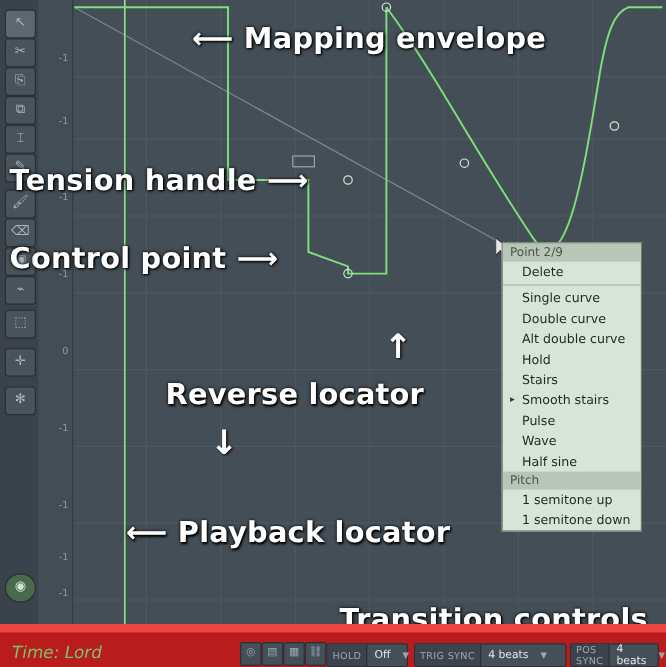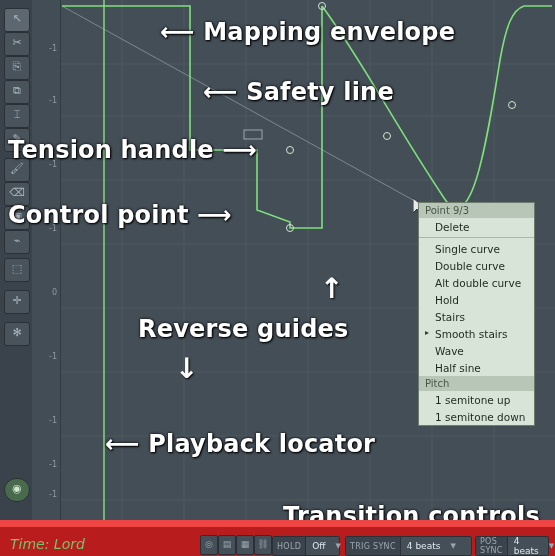--- a/index.html
+++ b/index.html
@@ -121,65 +121,62 @@
         <div class="tick" style="top: 460px;">-1</div>
         <div class="tick" style="top: 490px;">-1</div>
       </div>
   </div>
 
   <div class="anno" style="left:160px;top:18px;">
     <span>⟵</span>
     <span>Mapping envelope</span>
   </div>
 
-  <div class="anno" style="left:203px;top:78px;">
-    <span>⟵</span>
-    <span>Safety line</span>
-  </div>
 
   <div class="anno" style="left:8px;top:136px;">
     <span>Tension handle</span>
     <span>⟶</span>
   </div>
 
   <div class="anno" style="left:8px;top:201px;">
     <span>Control point</span>
     <span>⟶</span>
   </div>
 
   <div class="arrow" style="left:320px;top:272px;font-size:28px;">↑</div>
   <div class="anno" style="left:138px;top:315px;">
-    <span>Reverse guides</span>
+    <span>Reverse locator</span>
   </div>
   <div class="arrow" style="left:175px;top:352px;font-size:28px;">↓</div>
 
   <div class="anno" style="left:105px;top:430px;">
     <span>⟵</span>
     <span>Playback locator</span>
   </div>
 
   <div class="anno" style="left:283px;top:502px;">
     <span>Transition controls</span>
   </div>
 
   <svg style="position:absolute;left:413px;top:198px;" width="14" height="20">
     <polygon points="0,0 0,15 4,11 7,18 10,17 7,10 12,10" fill="#e8e8e8" stroke="#303030" stroke-width="1"></polygon>
   </svg>
 
   <div class="ctx">
-    <div class="hdr">Point 9/3</div>
+    <div class="hdr">Point 2/9</div>
     <div id="ctx-items">
         <div class="item"><span>Delete</span></div>
         <div class="sep"></div>
         <div class="item"><span>Single curve</span></div>
         <div class="item"><span>Double curve</span></div>
         <div class="item"><span>Alt double curve</span></div>
         <div class="item"><span>Hold</span></div>
         <div class="item"><span>Stairs</span></div>
         <div class="item"><span class="marker">▸</span><span>Smooth stairs</span></div>
+        <div class="item"><span>Pulse</span></div>
         <div class="item"><span>Wave</span></div>
         <div class="item"><span>Half sine</span></div>
         <div class="hdr">Pitch</div>
         <div class="item"><span>1 semitone up</span></div>
         <div class="item"><span>1 semitone down</span></div>
       </div>
   </div>
 
   <div class="bottom">
     <div class="timelabel">Time: Lord</div>

